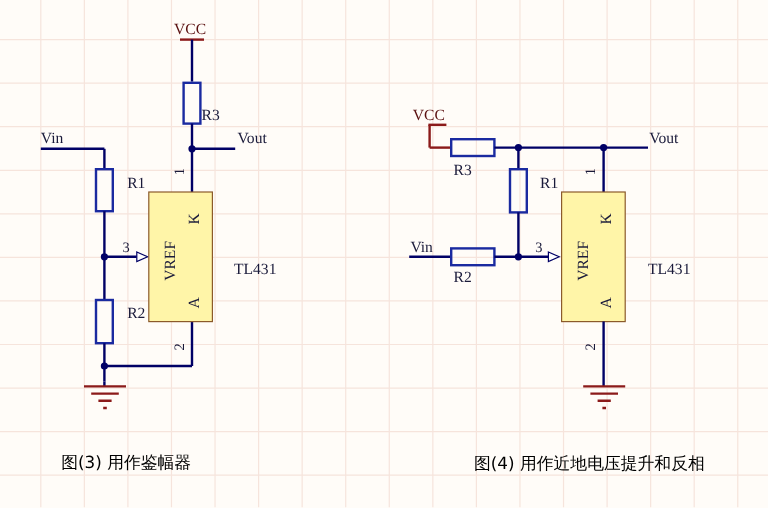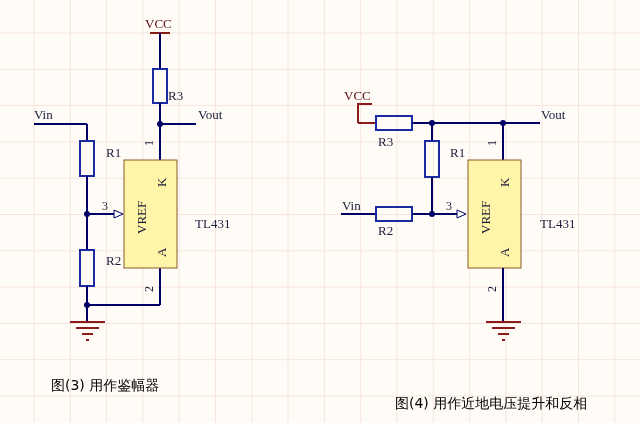--- a/index.html
+++ b/index.html
@@ -144,13 +144,13 @@
     <g stroke="#8b1a1a" stroke-width="2">
       <line x1="486" y1="322" x2="521" y2="322"></line>
       <line x1="492" y1="328" x2="515" y2="328"></line>
       <line x1="498" y1="334" x2="509" y2="334"></line>
       <line x1="502" y1="340" x2="505" y2="340"></line>
     </g>
   </g>
 </svg>
 
 <div class="caption" style="left:51px;top:377px;">图(3) 用作鉴幅器</div>
-<div class="caption" style="left:395px;top:395px;text-align:center;">图(4) 用作近地电压提升和反相</div>
+<div class="caption" style="left:395px;top:378px;text-align:center;">图(4) 用作近地电压提升和反相</div>
 
 </body></html>

